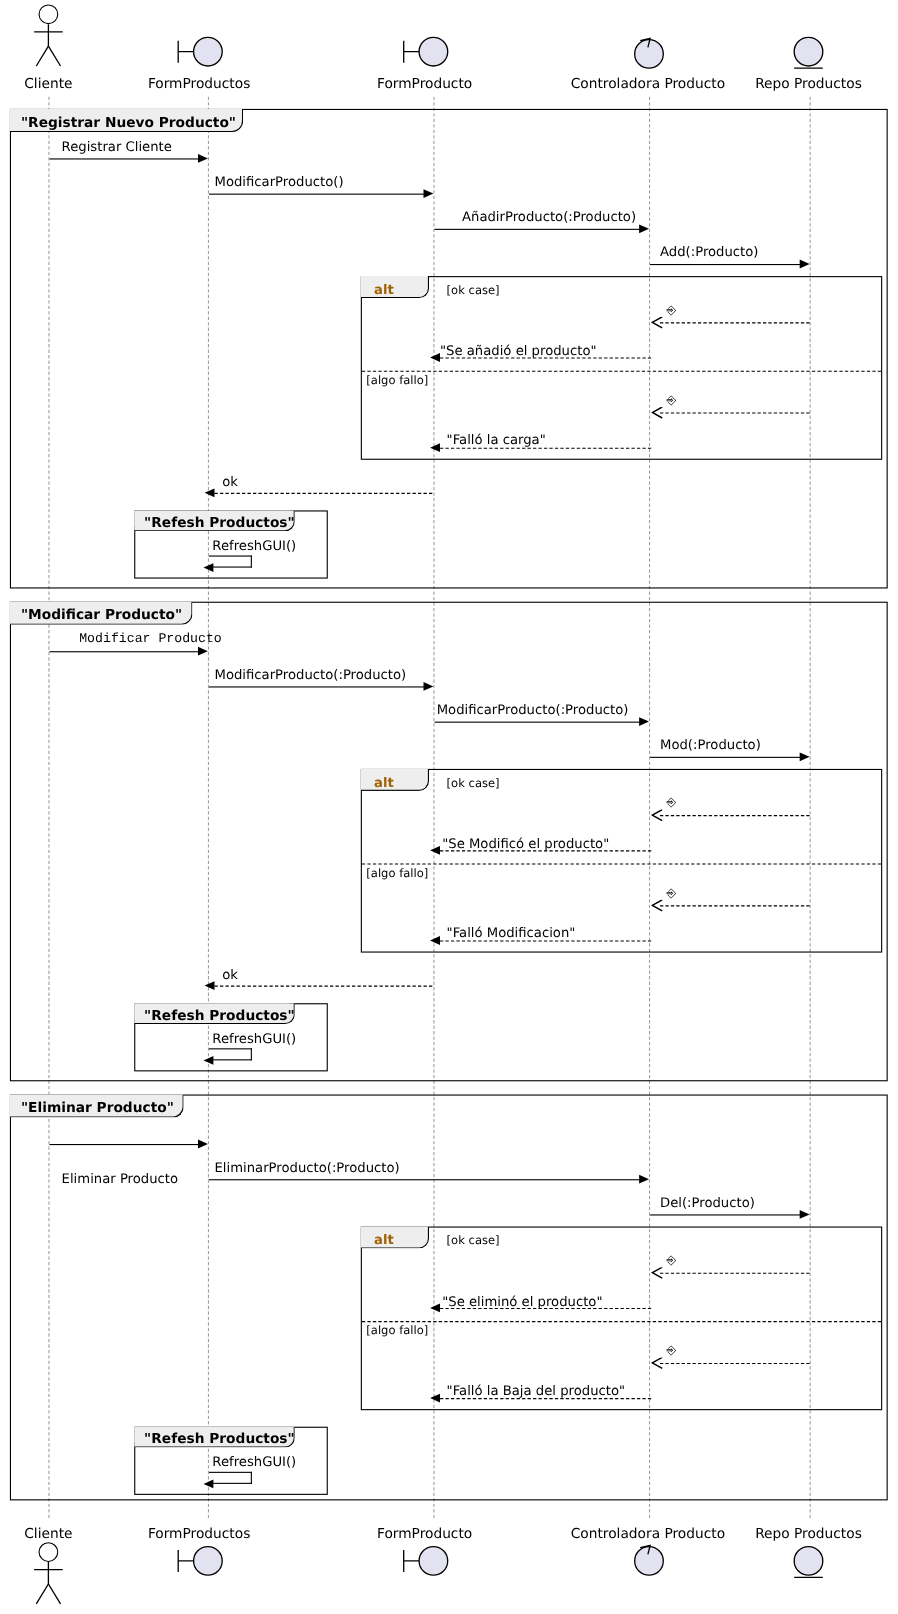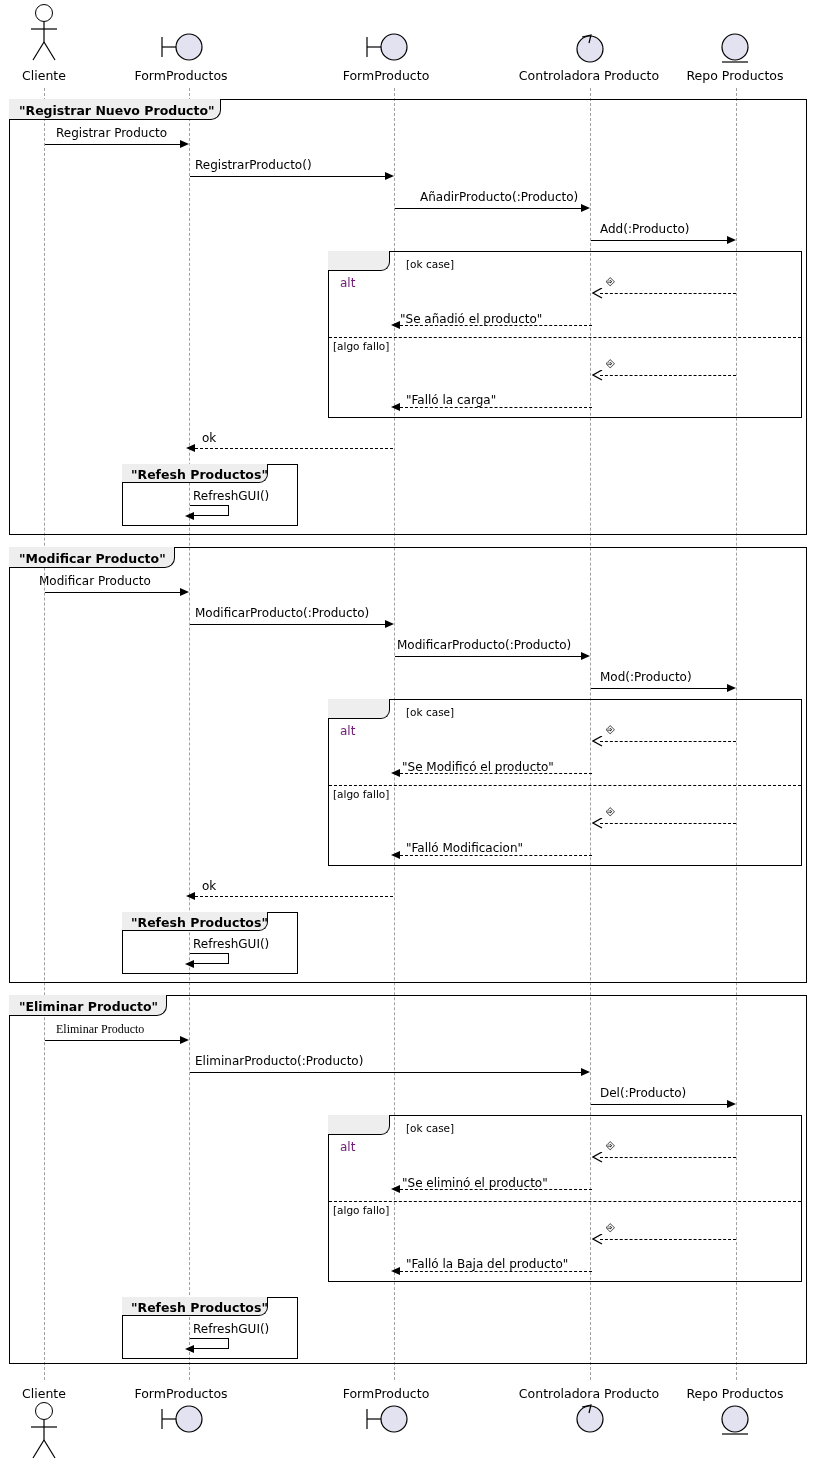--- a/index.html
+++ b/index.html
@@ -5,21 +5,21 @@
   html,body{margin:0;padding:0;background:#fff;}
   body{width:816px;height:1467px;position:relative;font-family:"DejaVu Sans","Liberation Sans",sans-serif;}
   #canvas{position:absolute;left:0;top:0;width:816px;height:1256px;}
   .lifeline-label{position:absolute;font-size:12.5px;color:#000;white-space:nowrap;text-align:center;}
   .actor-head{position:absolute;width:18px;height:18px;border:1.2px solid #000;border-radius:50%;background:#fff;box-sizing:border-box;}
   .lifeline{position:absolute;width:0;border-left:1px dashed #A0A0A0;}
   .frame{position:absolute;border:1.3px solid #000;box-sizing:border-box;background:transparent;}
   .frame-tab{position:absolute;background:#EEEEEE;border:1.3px solid #000;border-top:none;border-left:none;box-sizing:border-box;}
   .frame-title{position:absolute;font-size:12.5px;font-weight:bold;color:#000;white-space:nowrap;}
   .alt-tab{position:absolute;background:#EEEEEE;border:1.3px solid #000;border-top:none;border-left:none;box-sizing:border-box;}
-  .alt-kw{position:absolute;font-size:12px;font-weight:normal;color:#701a75;margin-top:20px;}
+  .alt-kw{position:absolute;font-size:12px;font-weight:bold;color:#a16207;}
   .alt-guard{position:absolute;font-size:10.5px;font-weight:normal;color:#000;white-space:nowrap;}
   .divider{position:absolute;border-top:1.2px dashed #000;height:0;}
   .msg-label{position:absolute;font-size:12px;color:#000;white-space:nowrap;}
   .msg-line{position:absolute;height:0;border-top:1.3px solid #000;}
   .msg-line.dashed{border-top:1.3px dashed #000;}
   .arrow-r{position:absolute;width:0;height:0;border-top:4.5px solid transparent;border-bottom:4.5px solid transparent;border-left:9px solid #000;}
   .arrow-l{position:absolute;width:0;height:0;border-top:4.5px solid transparent;border-bottom:4.5px solid transparent;border-right:9px solid #000;}
   .arrow-open-l{position:absolute;width:11px;height:11px;}
   .self-box{position:absolute;border:1.3px solid #000;border-left:none;box-sizing:border-box;}
   .lost-icon{position:absolute;font-size:11px;color:#000;}
@@ -67,25 +67,25 @@
   <div class="lifeline" style="left:44px;top:88px;height:1292px;"></div>
   <div class="lifeline" style="left:189px;top:88px;height:1292px;"></div>
   <div class="lifeline" style="left:394px;top:88px;height:1292px;"></div>
   <div class="lifeline" style="left:590px;top:88px;height:1292px;"></div>
   <div class="lifeline" style="left:736px;top:88px;height:1292px;"></div>
 
   <div class="frame" style="left:9px;top:99px;width:798px;height:436px;"></div>
   <div class="frame-tab" style="left:9px;top:99px;width:212px;height:21px;border-radius:0 0 10px 0;"></div>
   <div class="frame-title" style="left:19px;top:103px;">"Registrar Nuevo Producto"</div>
 
-  <div class="msg-label" style="left:56px;top:126px;">Registrar Producto</div>
+  <div class="msg-label" style="left:56px;top:126px;">Registrar Cliente</div>
   <div class="msg-line" style="left:45px;top:144px;width:136px;"></div>
   <div class="arrow-r" style="left:180px;top:139.5px;"></div>
 
-  <div class="msg-label" style="left:195px;top:158px;">RegistrarProducto()</div>
+  <div class="msg-label" style="left:195px;top:158px;">ModificarProducto()</div>
   <div class="msg-line" style="left:190px;top:176px;width:196px;"></div>
   <div class="arrow-r" style="left:385px;top:171.5px;"></div>
 
   <div class="msg-label" style="left:397px;top:190px;margin-left:23px;">AñadirProducto(:Producto)</div>
   <div class="msg-line" style="left:395px;top:208px;width:187px;"></div>
   <div class="arrow-r" style="left:581px;top:203.5px;"></div>
 
   <div class="msg-label" style="left:600px;top:222px;">Add(:Producto)</div>
   <div class="msg-line" style="left:591px;top:240px;width:137px;"></div>
   <div class="arrow-r" style="left:727px;top:235.5px;"></div>
@@ -126,21 +126,21 @@
   <div class="frame-tab" style="left:122px;top:464px;width:146px;height:19px;border-radius:0 0 9px 0;"></div>
   <div class="frame-title" style="left:131px;top:467px;">"Refesh Productos"</div>
   <div class="msg-label" style="left:193px;top:489px;">RefreshGUI()</div>
   <div class="self-box" style="left:190px;top:505px;width:39px;height:11px;"></div>
   <div class="arrow-l" style="left:185px;top:511.5px;"></div>
 
   <div class="frame" style="left:9px;top:547px;width:798px;height:436px;"></div>
   <div class="frame-tab" style="left:9px;top:547px;width:166px;height:21px;border-radius:0 0 10px 0;"></div>
   <div class="frame-title" style="left:19px;top:551px;">"Modificar Producto"</div>
 
-  <div class="msg-label" style="left:39px;top:574px;">Modificar Producto</div>
+  <div class="msg-label" style="left:72px;top:574px;font-family:Liberation Mono, monospace;">Modificar Producto</div>
   <div class="msg-line" style="left:45px;top:592px;width:136px;"></div>
   <div class="arrow-r" style="left:180px;top:587.5px;"></div>
 
   <div class="msg-label" style="left:195px;top:606px;">ModificarProducto(:Producto)</div>
   <div class="msg-line" style="left:190px;top:624px;width:196px;"></div>
   <div class="arrow-r" style="left:385px;top:619.5px;"></div>
 
   <div class="msg-label" style="left:397px;top:638px;">ModificarProducto(:Producto)</div>
   <div class="msg-line" style="left:395px;top:656px;width:187px;"></div>
   <div class="arrow-r" style="left:581px;top:651.5px;"></div>
@@ -185,21 +185,21 @@
   <div class="frame-tab" style="left:122px;top:912px;width:146px;height:19px;border-radius:0 0 9px 0;"></div>
   <div class="frame-title" style="left:131px;top:915px;">"Refesh Productos"</div>
   <div class="msg-label" style="left:193px;top:937px;">RefreshGUI()</div>
   <div class="self-box" style="left:190px;top:953px;width:39px;height:11px;"></div>
   <div class="arrow-l" style="left:185px;top:959.5px;"></div>
 
   <div class="frame" style="left:9px;top:995px;width:798px;height:369px;"></div>
   <div class="frame-tab" style="left:9px;top:995px;width:158px;height:21px;border-radius:0 0 10px 0;"></div>
   <div class="frame-title" style="left:19px;top:999px;">"Eliminar Producto"</div>
 
-  <div class="msg-label" style="left:56px;top:1022px;font-family:Liberation Serif, serif;">Eliminar Producto</div>
+  <div class="msg-label" style="left:56px;top:1064px;">Eliminar Producto</div>
   <div class="msg-line" style="left:45px;top:1040px;width:136px;"></div>
   <div class="arrow-r" style="left:180px;top:1035.5px;"></div>
 
   <div class="msg-label" style="left:195px;top:1054px;text-align:center;">EliminarProducto(:Producto)</div>
   <div class="msg-line" style="left:190px;top:1072px;width:392px;"></div>
   <div class="arrow-r" style="left:581px;top:1067.5px;"></div>
 
   <div class="msg-label" style="left:600px;top:1086px;">Del(:Producto)</div>
   <div class="msg-line" style="left:591px;top:1104px;width:137px;"></div>
   <div class="arrow-r" style="left:727px;top:1099.5px;"></div>

